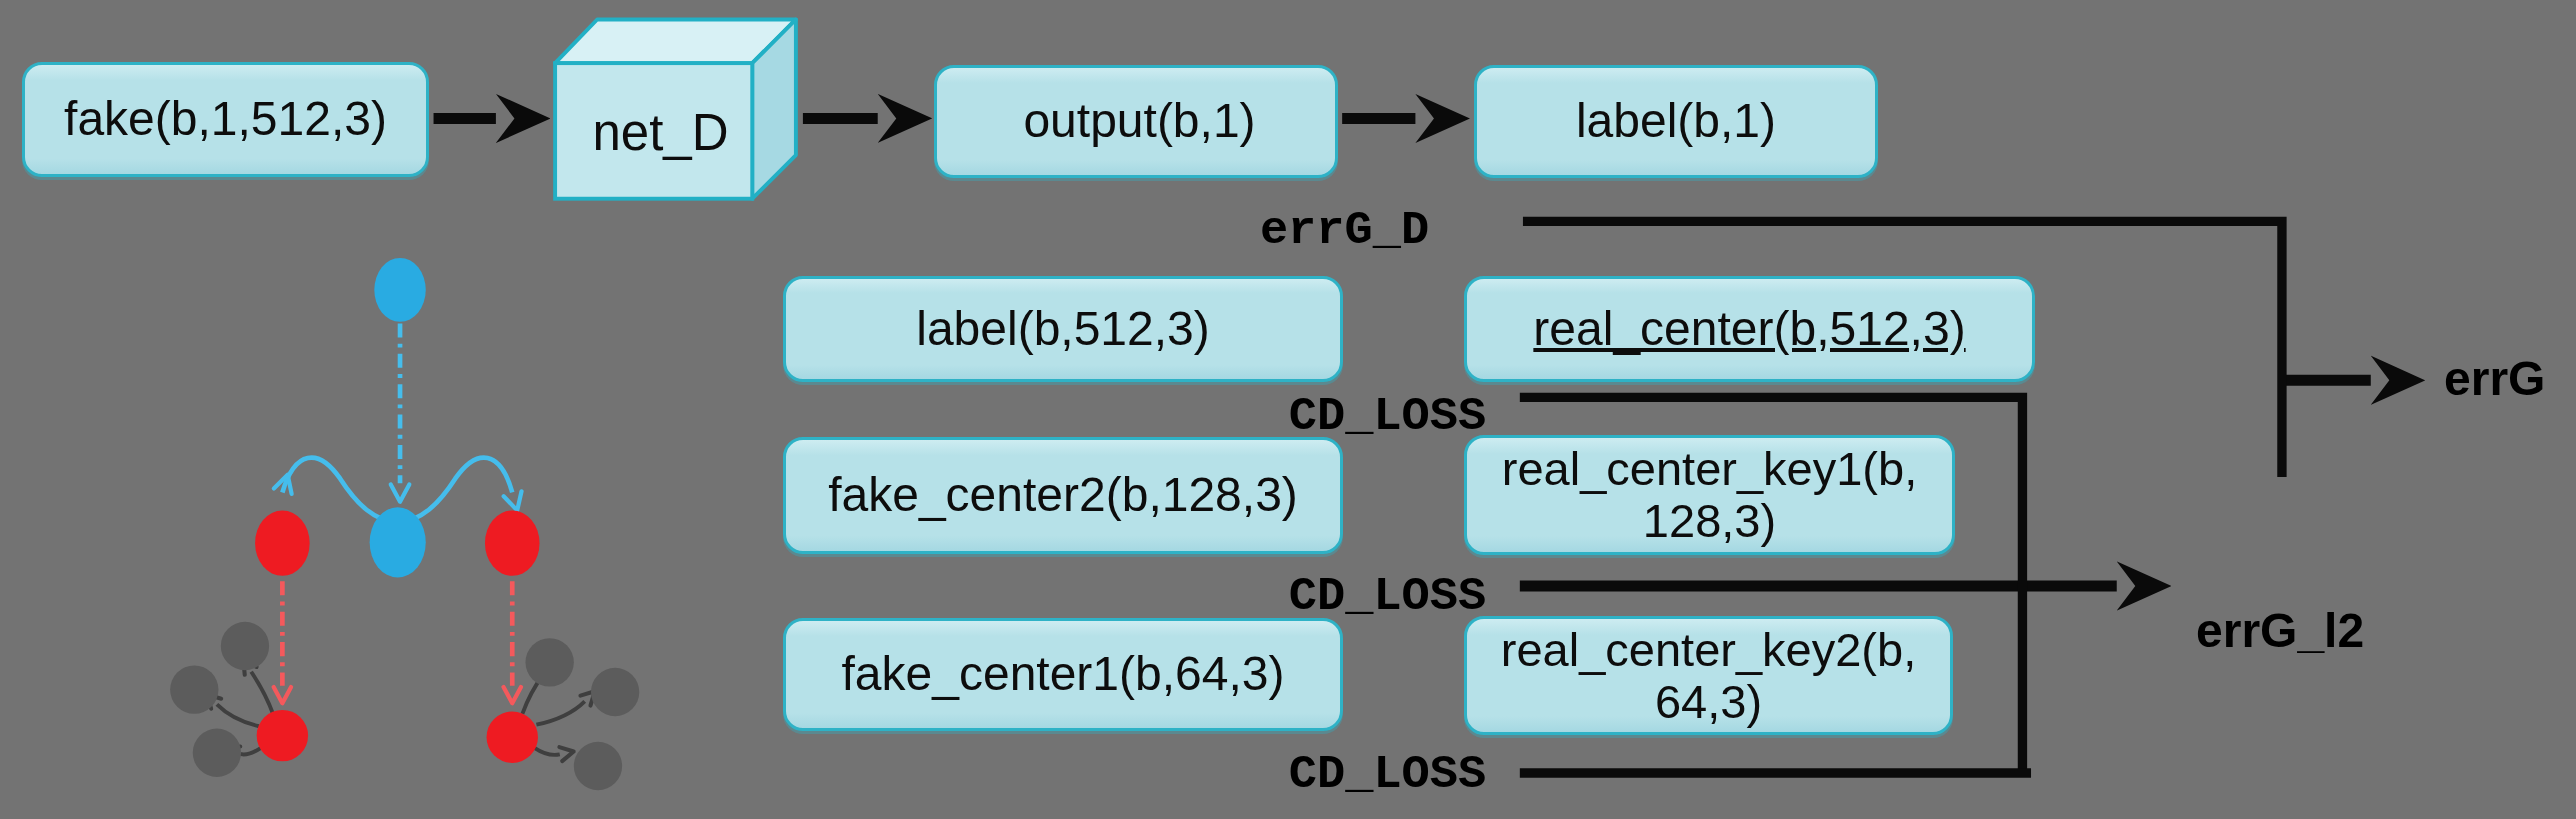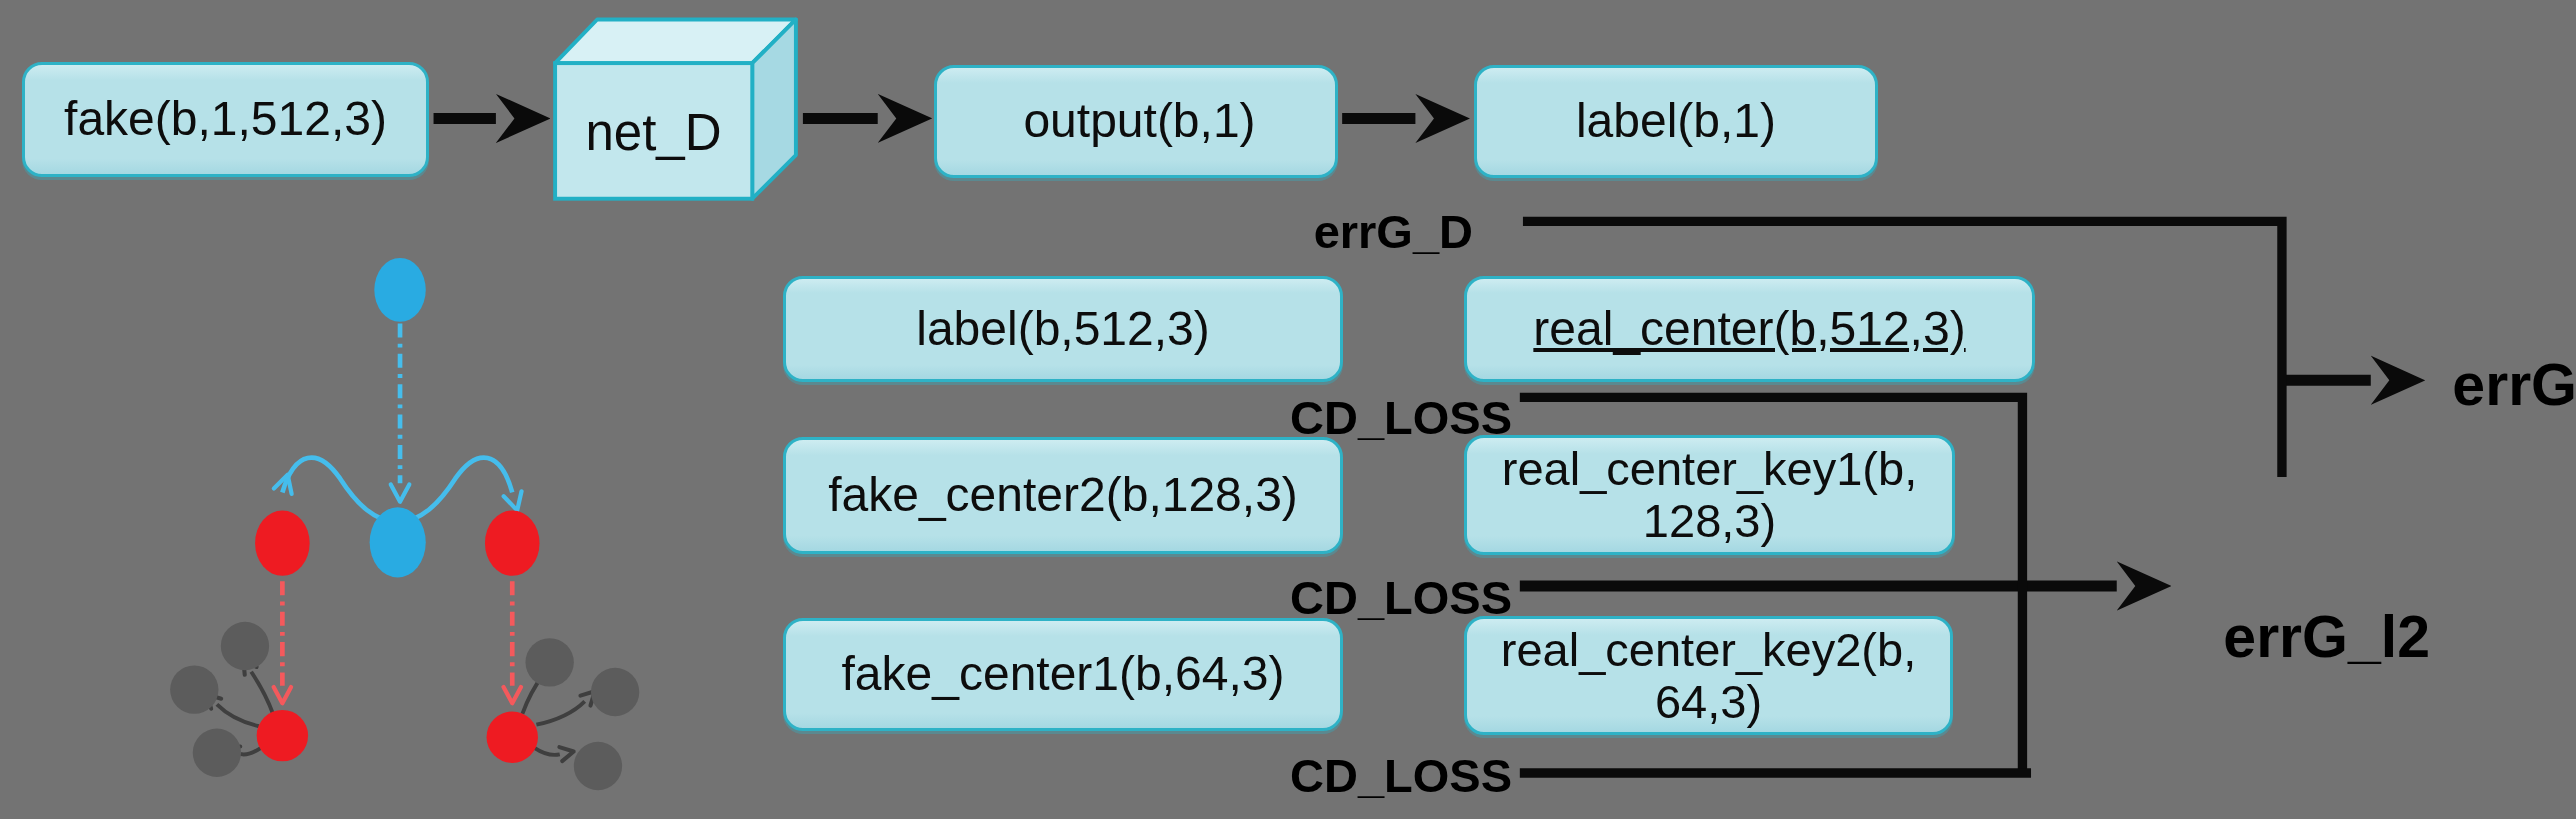--- a/index.html
+++ b/index.html
@@ -13,25 +13,26 @@
     background:linear-gradient(180deg,#cdecf1 0%,#b6e1e8 14%,#b6e1e8 86%,#a5d8e2 100%);
     border:3.9px solid #2eb2c6;border-radius:20px;
     display:flex;align-items:center;justify-content:center;text-align:center;
     box-shadow:0 3.1px 0 rgba(46,178,198,.35);
   }
   .box-label{white-space:pre-line;font-size:48px;line-height:1.1;letter-spacing:0;}
   .box-label.small{font-size:47px;}
   .cube-label{
     position:absolute;display:flex;align-items:center;justify-content:center;
     font-size:51px;
+    margin-left:7px;
   }
   .loss-label{position:absolute;font-weight:bold;color:#000;}
-  .r{text-align:right;}
+  .r{text-align:center;font-family:Liberation Mono, monospace;}
   .f60{font-size:47px;}
-  .f76{font-size:59px;text-align:right;}
+  .f76{font-size:48px;}
 </style>
 </head>
 <body>
 
 <div class="stage">
 
   <svg class="layer" viewBox="0 0 3305 1051">
     <defs>
       <marker id="mArrow" viewBox="0 0 10 9" refX="0" refY="4.5" markerWidth="5" markerHeight="5" orient="auto" markerUnits="strokeWidth">
         <path d="M0,0 L10,4.5 L0,9 L3.4,4.5 Z" fill="#0a0a0a"></path>

